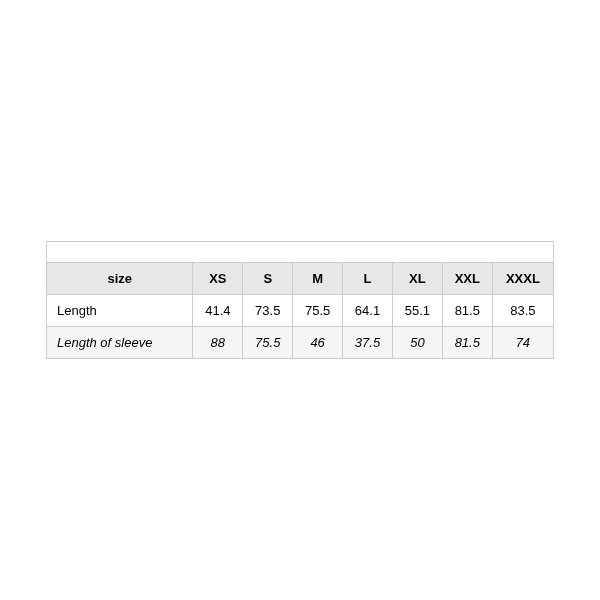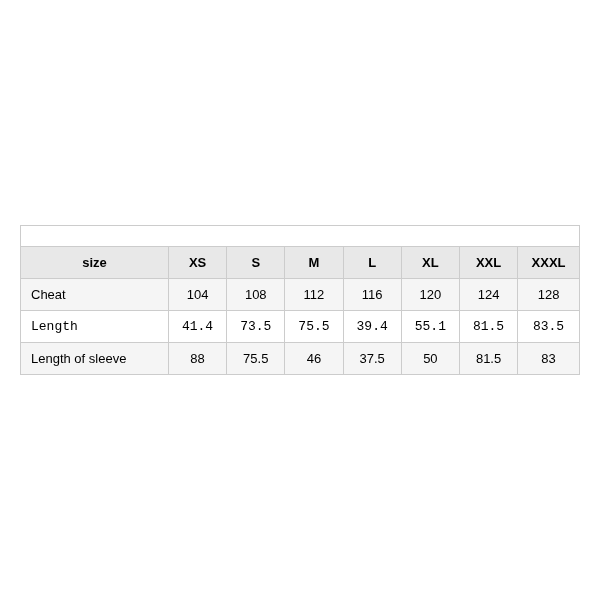--- a/index.html
+++ b/index.html
@@ -12,21 +12,21 @@
       width: 600px;
       height: 600px;
       background: #ffffff;
       display: flex;
       align-items: center;
       justify-content: center;
       font-family: Arial, sans-serif;
     }
 
     .container {
-      width: 560px;
+      width: 508px;
     }
 
     .size-chart-table {
       width: 100%;
       border-collapse: collapse;
       border: 1px solid #cccccc;
     }
 
     .title-row td {
       text-align: center;
@@ -59,29 +59,29 @@
       border-bottom: 1px solid #cccccc;
       border-right: 1px solid #cccccc;
     }
 
     .data-row td:last-child {
       border-right: none;
     }
 
     .data-row:last-child td {
       border-bottom: none;
+      font-style: italic;
     }
 
     .data-row.even {
       background: #f5f5f5;
     }
 
     .data-row.odd {
       background: #ffffff;
-      font-family: Liberation Mono, monospace;
     }
 
     .row-label {
       text-align: left !important;
       padding-left: 10px !important;
       font-size: 13px;
     }
   </style>
 </head>
 <body>
@@ -96,45 +96,35 @@
         <td>size</td>
         <td>XS</td>
         <td>S</td>
         <td>M</td>
         <td>L</td>
         <td>XL</td>
         <td>XXL</td>
         <td>XXXL</td>
       </tr>
 
-    <tr class="data-row even">
-          <td class="row-label">Cheat</td>
-          <td>104</td>
-          <td>108</td>
-          <td>112</td>
-          <td>116</td>
-          <td>120</td>
-          <td>124</td>
-          <td>128</td>
-        </tr>
         <tr class="data-row odd">
           <td class="row-label">Length</td>
           <td>41.4</td>
           <td>73.5</td>
           <td>75.5</td>
-          <td>39.4</td>
+          <td>64.1</td>
           <td>55.1</td>
           <td>81.5</td>
           <td>83.5</td>
         </tr>
         <tr class="data-row even">
           <td class="row-label">Length of sleeve</td>
           <td>88</td>
           <td>75.5</td>
           <td>46</td>
           <td>37.5</td>
           <td>50</td>
           <td>81.5</td>
-          <td>83</td>
+          <td>74</td>
         </tr>
       </tbody>
   </table>
 </div>
 
 </body></html>

